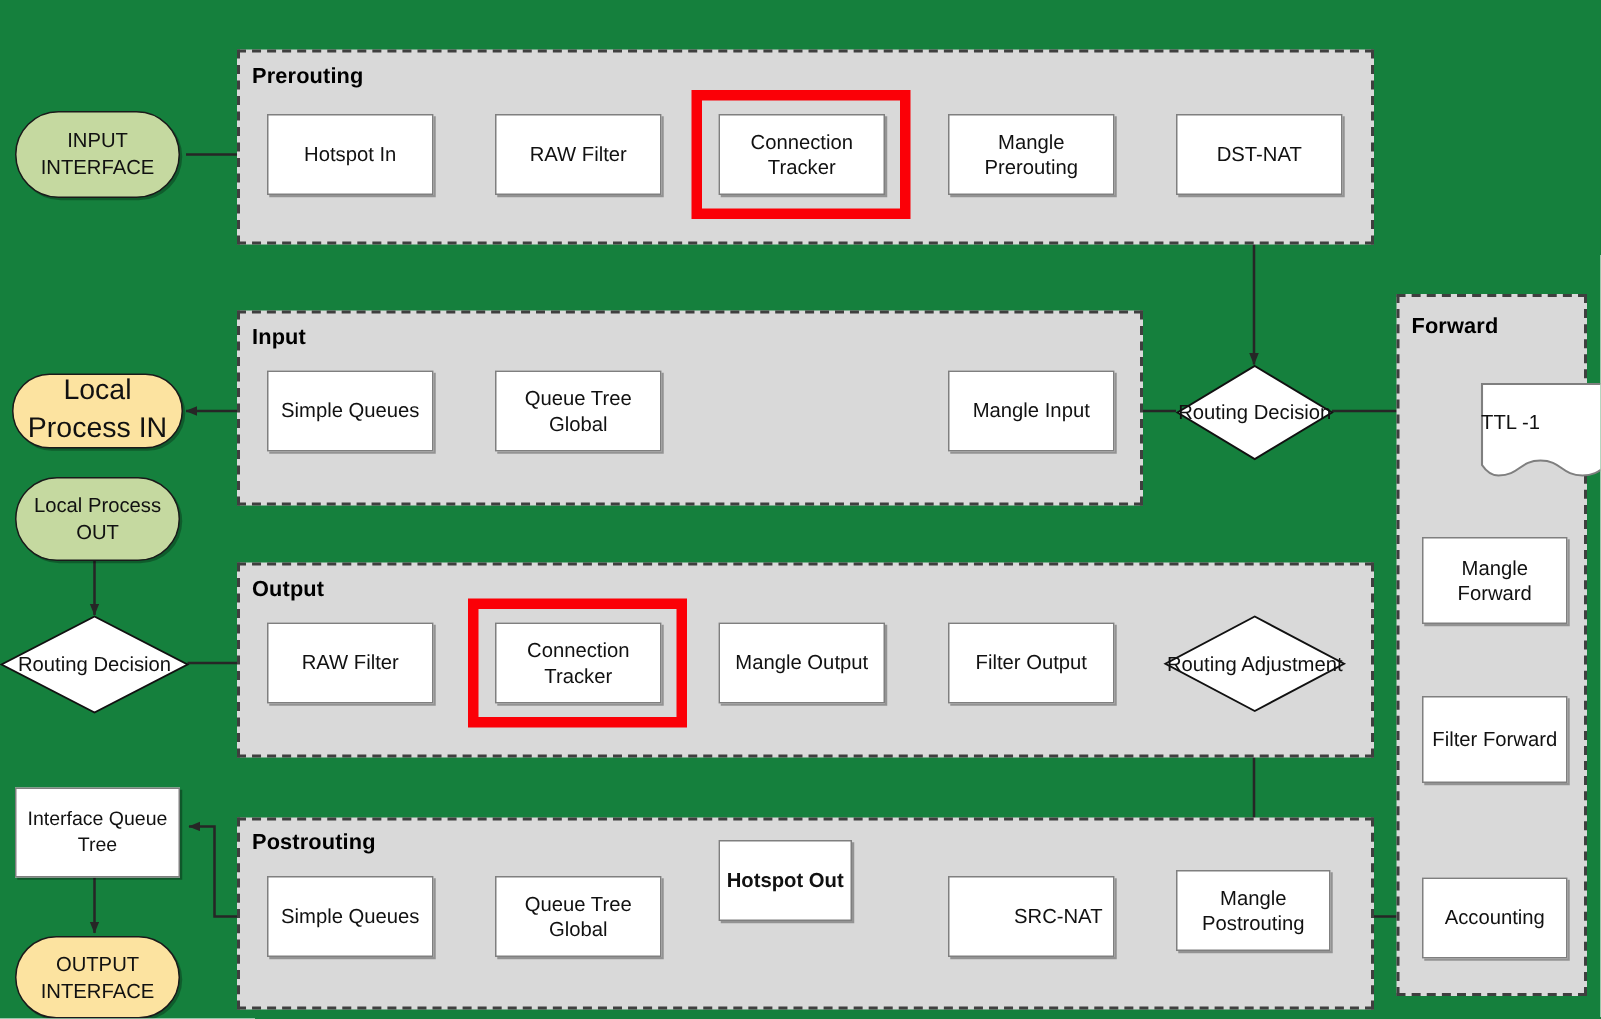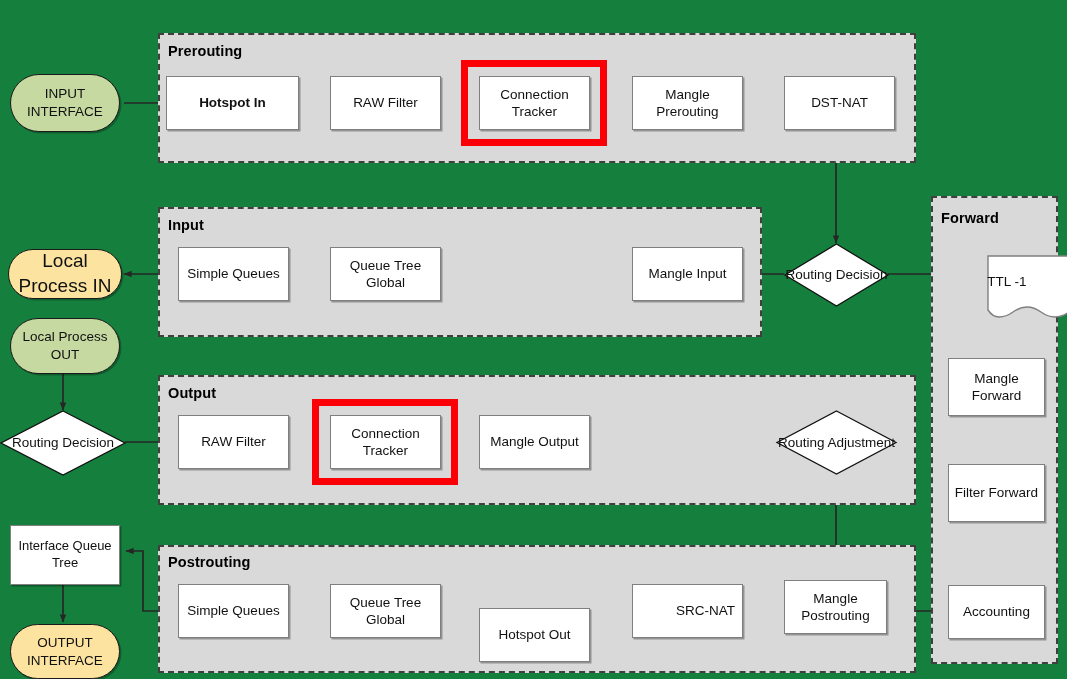--- a/index.html
+++ b/index.html
@@ -145,21 +145,21 @@
       <path d="M172,611 L143,611 L143,551 L126,551"></path>
 
       <path d="M63,585 L63,622"></path>
     </g>
 
   </svg>
 
   <div class="chain" style="left:158px;top:33px;width:758px;height:130px;"></div>
   <div class="chain-label" style="left:168px;top:43px;">Prerouting</div>
 
-  <div class="box" style="left:166px;top:76px;width:133px;height:54px;font-weight:bold;">Hotspot In</div>
+  <div class="box" style="left:178px;top:76px;width:111px;height:54px;">Hotspot In</div>
   <div class="box" style="left:330px;top:76px;width:111px;height:54px;">RAW Filter</div>
 
   <div class="hl" style="left:461px;top:60px;width:146px;height:86px;"></div>
   <div class="box" style="left:479px;top:76px;width:111px;height:54px;">Connection Tracker</div>
 
   <div class="box" style="left:632px;top:76px;width:111px;height:54px;">Mangle Prerouting</div>
   <div class="box" style="left:784px;top:76px;width:111px;height:54px;">DST-NAT</div>
 
   <div class="chain" style="left:158px;top:207px;width:604px;height:130px;"></div>
   <div class="chain-label" style="left:168px;top:217px;">Input</div>
@@ -185,27 +185,28 @@
 
   <div class="chain" style="left:158px;top:375px;width:758px;height:130px;"></div>
   <div class="chain-label" style="left:168px;top:385px;">Output</div>
 
   <div class="box" style="left:178px;top:415px;width:111px;height:54px;">RAW Filter</div>
 
   <div class="hl" style="left:312px;top:399px;width:146px;height:86px;"></div>
   <div class="box" style="left:330px;top:415px;width:111px;height:54px;">Connection Tracker</div>
 
   <div class="box" style="left:479px;top:415px;width:111px;height:54px;">Mangle Output</div>
+  <div class="box" style="left:632px;top:415px;width:111px;height:54px;">Filter Output</div>
 
   <div class="chain" style="left:158px;top:545px;width:758px;height:128px;"></div>
   <div class="chain-label" style="left:168px;top:554px;">Postrouting</div>
 
   <div class="box" style="left:178px;top:584px;width:111px;height:54px;">Simple Queues</div>
   <div class="box" style="left:330px;top:584px;width:111px;height:54px;">Queue Tree Global</div>
-  <div class="box" style="left:479px;top:608px;width:111px;height:54px;">Hotspot Out</div>
+  <div class="box" style="left:479px;top:560px;width:89px;height:54px;font-weight:bold;">Hotspot Out</div>
   <div class="box" style="left:632px;top:584px;width:111px;height:54px;padding-left:36px;">SRC-NAT</div>
   <div class="box" style="left:784px;top:580px;width:103px;height:54px;">Mangle Postrouting</div>
 
   <div class="box" style="left:10px;top:525px;width:110px;height:60px;font-size:13px;">Interface Queue Tree</div>
 
   <div class="term green" style="left:10px;top:74px;width:110px;height:58px;">INPUT INTERFACE</div>
 
   <div class="term yellow" style="left:8px;top:249px;width:114px;height:50px;font-size:19px;">Local Process IN</div>
 
   <div class="term green" style="left:10px;top:318px;width:110px;height:56px;">Local Process OUT</div>

